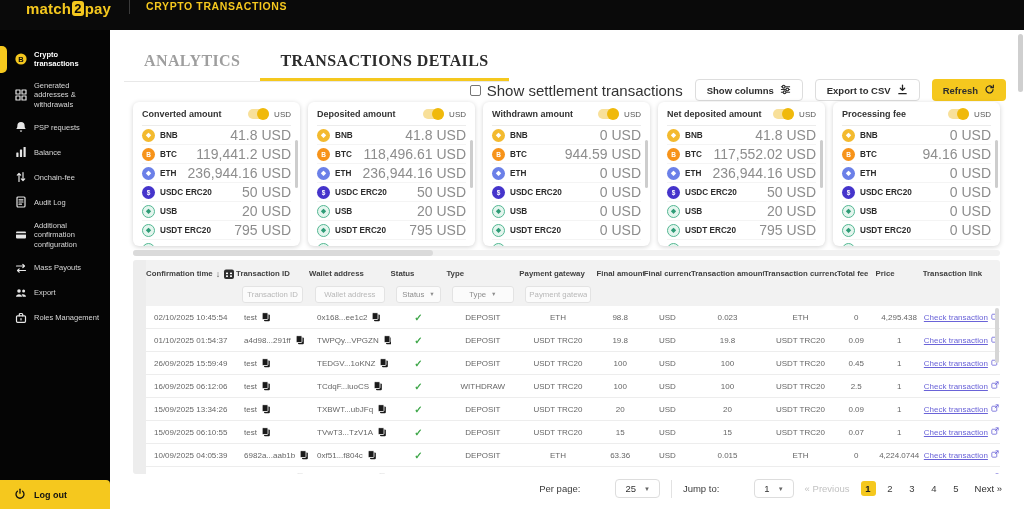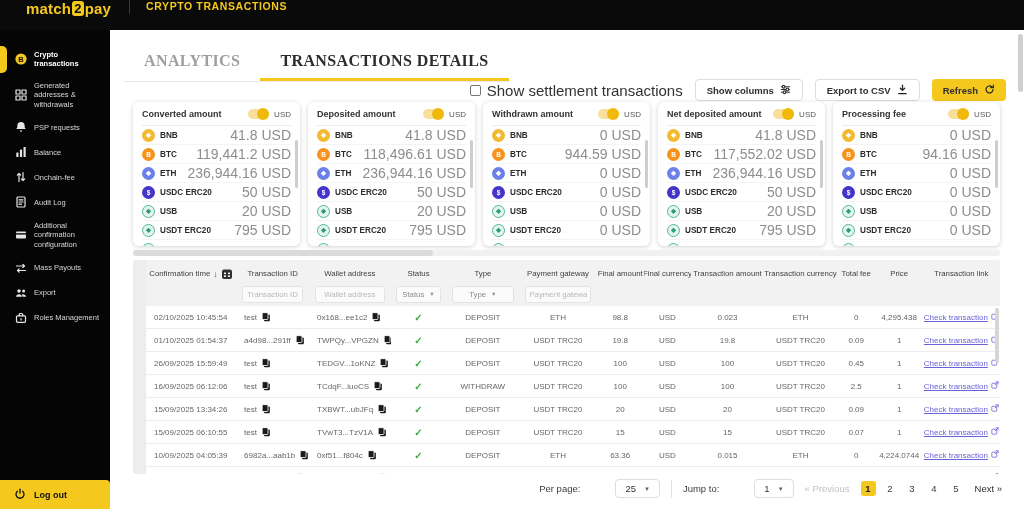--- a/index.html
+++ b/index.html
@@ -64,21 +64,21 @@
 
   .hscroll { position:absolute; top:220px; left:23px; width:867px; height:6px; background:#f1f1f1; border-radius:3px; }
   .hscroll .thumb { position:absolute; left:0; top:0; height:6px; width:300px; background:#dadada; border-radius:3px; }
 
   
   .table-wrap { position:absolute; top:230px; left:23px; width:867px; height:214px; display:flex; overflow:hidden; border-radius:3px; }
   .gutter { width:13px; background:#ededed; }
   .tbl { flex:1; position:relative; overflow:hidden; }
   .grid13 { display:grid; grid-template-columns:10.5fr 8.5fr 9.5fr 6.5fr 8.5fr 9fr 5.5fr 5.5fr 8.5fr 8.5fr 4.5fr 5.5fr 9fr; }
   .thead { background:#f2f2f2; padding-top:5px; }
-  .hcell { display:flex; align-items:center; justify-content:center; gap:3px; font-size:7.8px; font-weight:normal; color:#3f3f3f; white-space:nowrap; overflow:hidden; height:17px; }
+  .hcell { display:flex; align-items:center; gap:3px; font-size:7.8px; font-weight:bold; color:#3f3f3f; white-space:nowrap; overflow:hidden; height:17px; }
   .sort-arrow { font-size:9px; color:#555; }
   .cal svg { width:12px; height:12px; display:block; }
   .fcell { display:flex; align-items:center; justify-content:center; height:24px; padding:0 3px; }
   .fbox { width:92%; height:17px; background:#fbfbfb; border:1px solid #e3e3e3; border-radius:3px; display:flex; align-items:center; justify-content:center; gap:5px; }
   .fbox input { width:90%; border:none; background:transparent; font-size:7.8px; color:#555; text-align:center; outline:none; font-family:"Liberation Sans",sans-serif; }
   .fbox input::placeholder { color:#b8b8b8; }
   .fbox .sel-label { font-size:7.8px; color:#8d8d8d; }
   .fbox .dd { font-size:5.5px; color:#8d8d8d; }
   .trow { height:23px; align-items:center; border-bottom:1px solid #ededed; background:#fff; }
   .cell { font-size:8px; color:#666; display:flex; align-items:center; justify-content:center; gap:4px; white-space:nowrap; overflow:hidden; }

